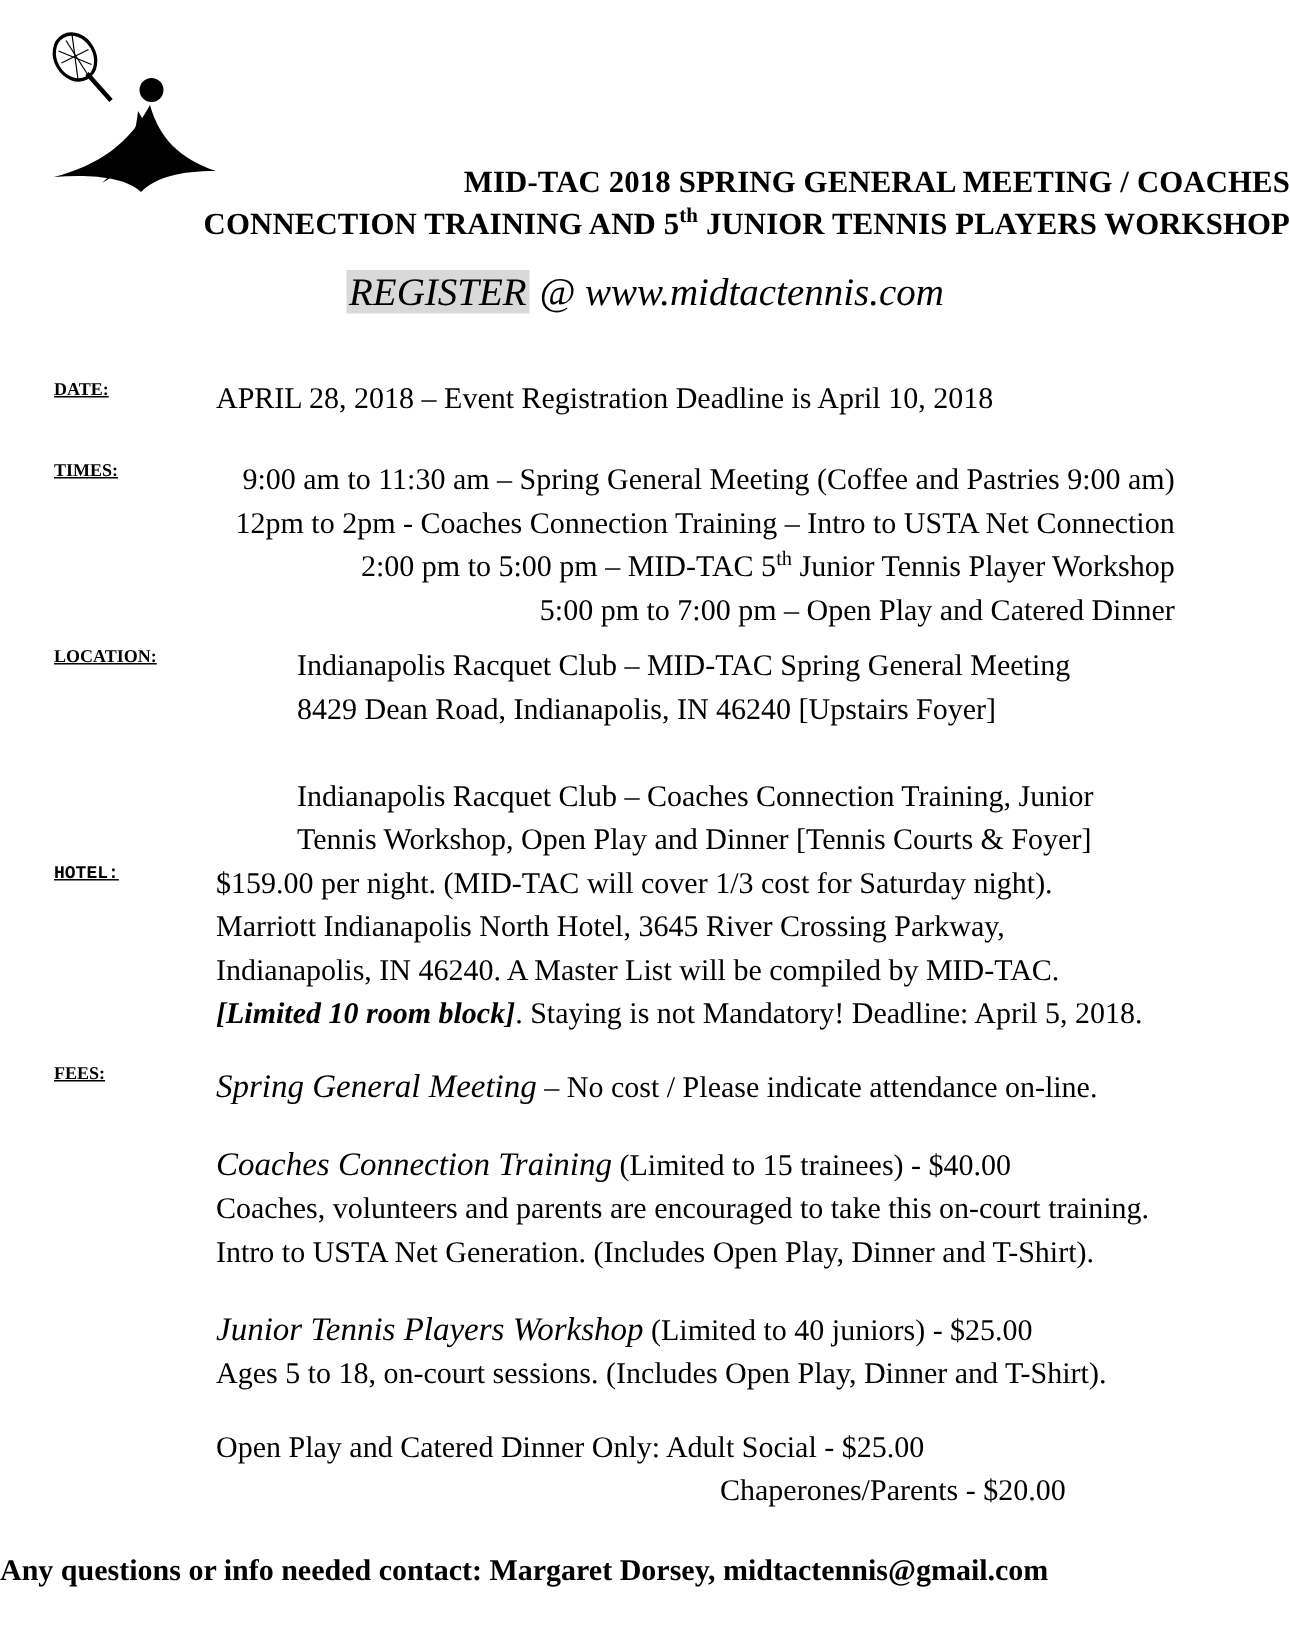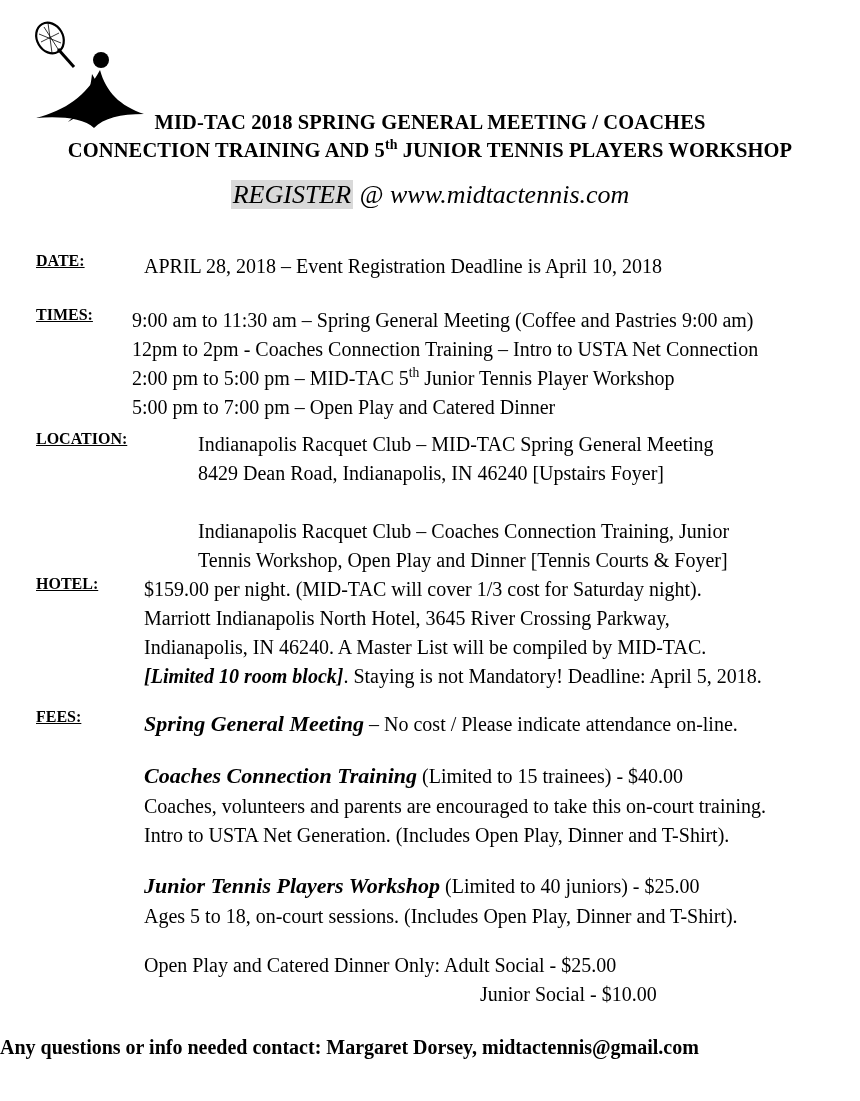--- a/index.html
+++ b/index.html
@@ -38,20 +38,21 @@
     top: 108px;
     width: 860px;
     text-align: center;
     font-weight: bold;
     font-size: 20.5px;
     line-height: 1.38;
     letter-spacing: 0.1px;
   }
   .title-line {
     display: block;
+    text-align: right;
   }
   .sup {
     font-size: 0.68em;
     vertical-align: super;
     line-height: 0;
   }
 
   
   .register-line {
     position: absolute;
@@ -65,53 +66,53 @@
   .register-word {
     background: #d9d9d9;
     padding: 0 2px;
     text-align: center;
   }
   .register-url {
   }
   .lbl {
     position: absolute;
     font-weight: bold;
-    font-size: 16px;
+    font-size: 12px;
     text-decoration: underline;
     white-space: nowrap;
   }
   .val {
     position: absolute;
     font-size: 20px;
     line-height: 1.45;
     white-space: nowrap;
   }
 
   
   #date-label   { left: 36px;  top: 252px; }
   #date-value   { left: 144px; top: 252px; }
 
   
   #times-label  { left: 36px;  top: 306px; }
-  #times-value  { left: 132px; top: 306px; }
+  #times-value  { left: 157px; top: 306px; text-align: right; }
 
   
   #loc-label    { left: 36px;  top: 430px; }
   #loc-value    { left: 198px; top: 430px; }
 
   
-  #hotel-label  { left: 36px;  top: 575px; }
+  #hotel-label  { left: 36px;  top: 575px; font-family: Liberation Mono, monospace; }
   #hotel-value  { left: 144px; top: 575px; }
 
   
   #fees-label   { left: 36px;  top: 708px; }
   #fees-value   { left: 144px; top: 708px; }
 
   .fee-head {
-    font-weight: bold;
+    font-weight: normal;
     font-style: italic;
     font-size: 22px;
   }
   .fee-block {
     margin-bottom: 20px;
   }
   .fee-block:last-child { margin-bottom: 0; }
 
   .bolditalic { font-weight: bold; font-style: italic; }
 
@@ -206,20 +207,20 @@
       <span style="display:block">Intro to USTA Net Generation. (Includes Open Play, Dinner and T-Shirt).</span>
     </div>
 
     <div class="fee-block">
       <span style="display:block"><span class="fee-head">Junior Tennis Players Workshop</span><span> (Limited to 40 juniors) - $25.00</span></span>
       <span style="display:block">Ages 5 to 18, on-court sessions.  (Includes Open Play, Dinner and T-Shirt).</span>
     </div>
 
     <div class="fee-block">
       <span class="priceline"><span>Open Play and Catered Dinner Only:  </span><span>Adult Social - $25.00</span></span>
-      <span class="priceline"><span class="price-indent"></span><span>Junior Social - $10.00</span></span>
+      <span class="priceline"><span class="price-indent"></span><span>Chaperones/Parents - $20.00</span></span>
     </div>
 
   </div>
 
   <div class="footer">Any questions or info needed contact: Margaret Dorsey, midtactennis@gmail.com</div>
 
 </div>
 
 </body></html>

